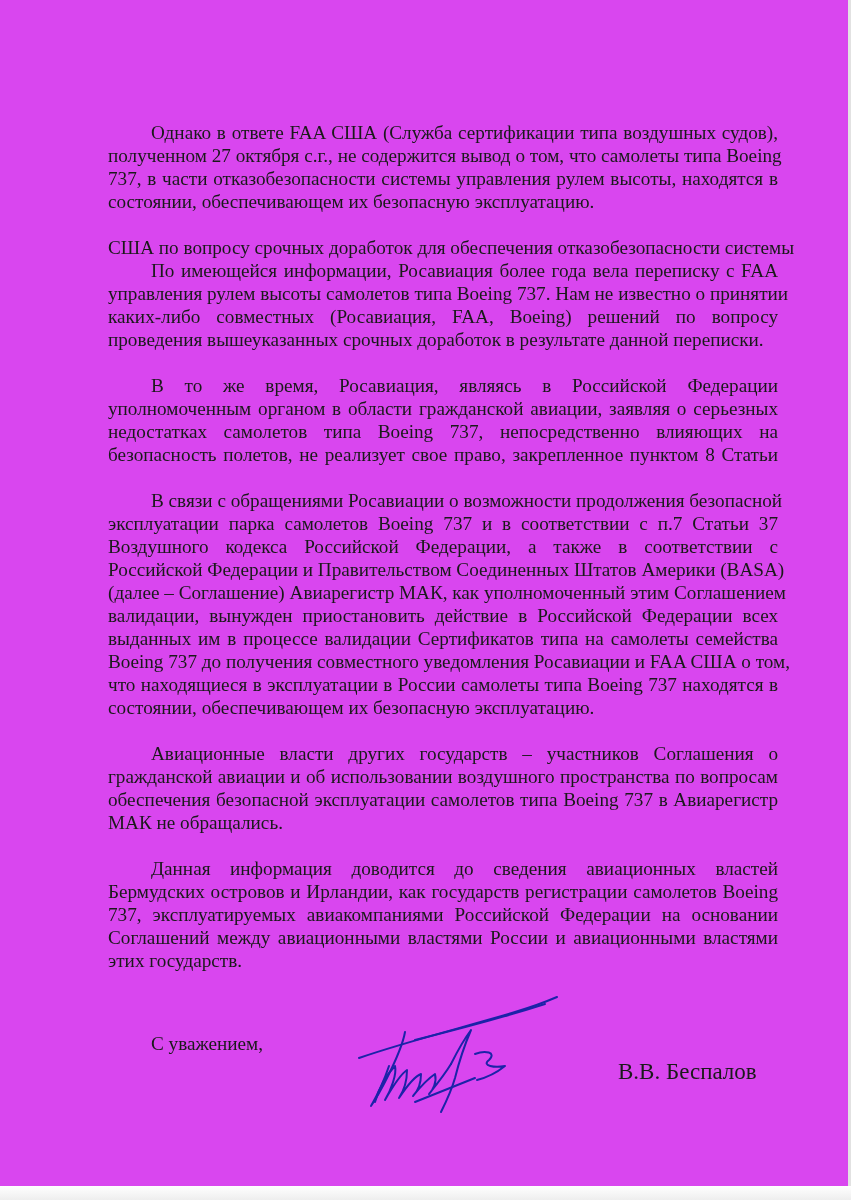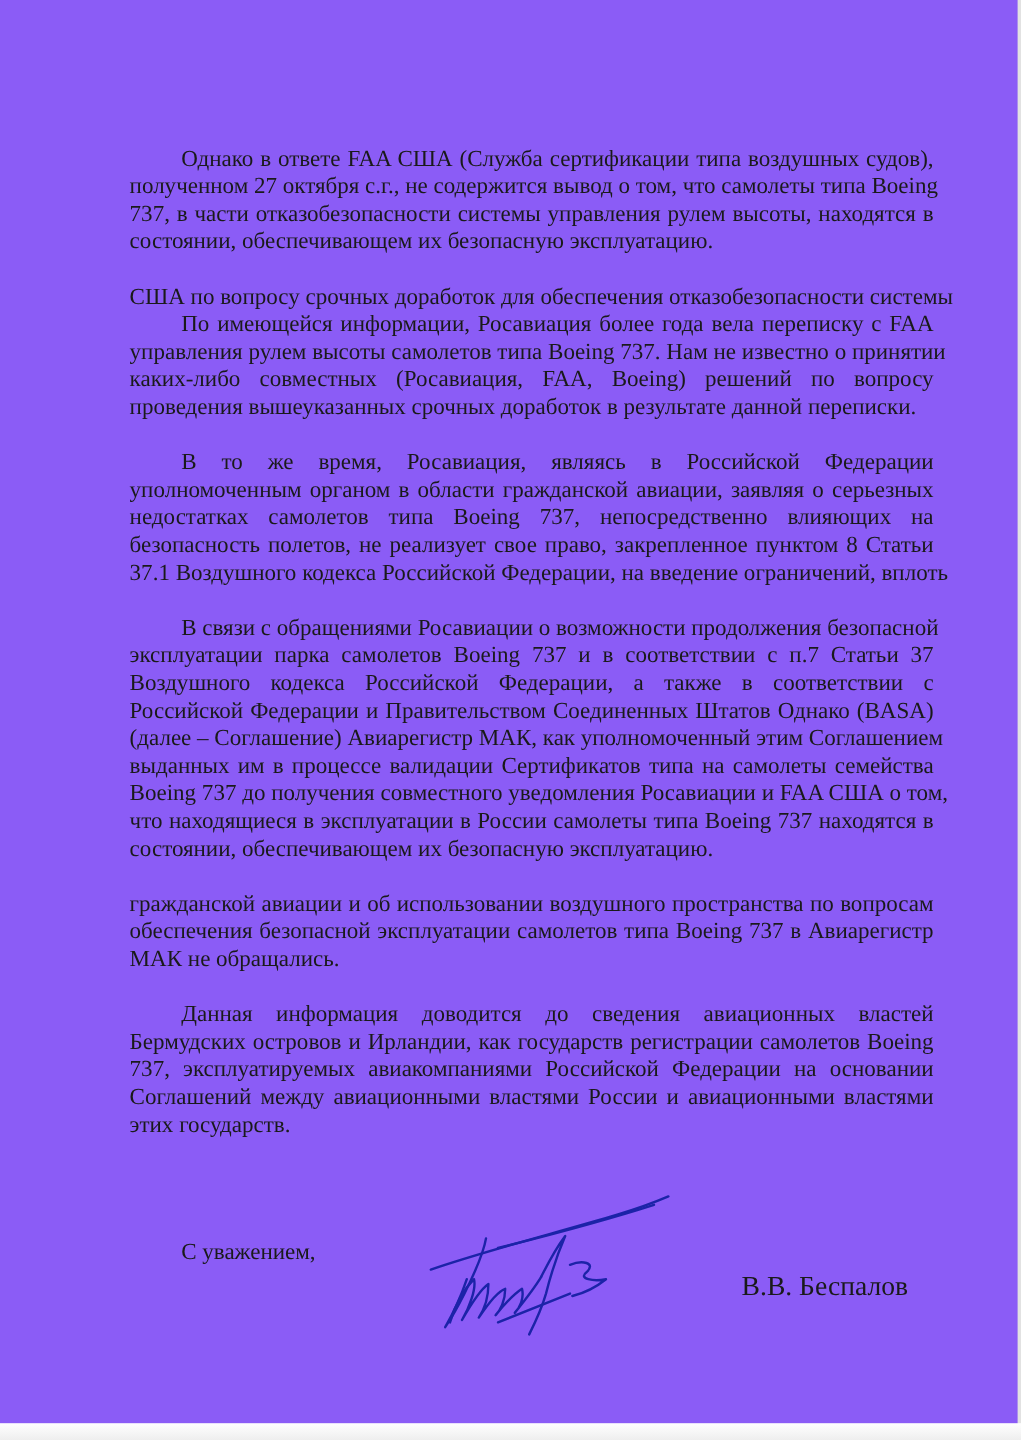--- a/index.html
+++ b/index.html
@@ -1,18 +1,18 @@
 <!DOCTYPE html>
 <html><head>
 <meta charset="utf-8">
 <style>
   html, body { margin: 0; padding: 0; background: #ffffff; }
   body { width: 851px; height: 1200px; overflow: hidden; position: relative;
          font-family: "Liberation Serif", "DejaVu Serif", serif; color: #1a1a1a; }
-  .page { position: absolute; left: 0; top: 0; width: 851px; height: 1200px; background: #8b5cf6; }
+  .page { position: absolute; left: 0; top: 0; width: 851px; height: 1200px; background: #d946ef; }
   .edge-right { position: absolute; right: 0; top: 0; width: 3px; height: 1200px; background: #e2e2e2; }
   .edge-bottom { position: absolute; left: 0; bottom: 0; width: 851px; height: 14px;
                  background: linear-gradient(#ffffff, #eeeeee); }
   .body-text { position: absolute; left: 108px; top: 121px; width: 670px; font-size: 19.2px; }
   .para { margin: 0 0 23px 0; }
   .line { display: block; height: 23px; line-height: 23px; white-space: nowrap;
           text-align: justify; text-align-last: justify; }
   .line.last { text-align-last: left; }
   .line.first { padding-left: 43px; }
   .closing { position: absolute; left: 151px; top: 1020px; font-size: 19.2px; line-height: 23px; margin-top: 12px; }
@@ -38,34 +38,35 @@
         <span class="line first">По имеющейся информации, Росавиация более года вела переписку с FAA</span>
         <span class="line">управления рулем высоты самолетов типа Boeing 737. Нам не известно о принятии</span>
         <span class="line">каких-либо совместных (Росавиация, FAA, Boeing) решений по вопросу</span>
         <span class="line last">проведения вышеуказанных срочных доработок в результате данной переписки.</span>
       </div>
       <div class="para">
         <span class="line first">В то же время, Росавиация, являясь в Российской Федерации</span>
         <span class="line">уполномоченным органом в области гражданской авиации, заявляя о серьезных</span>
         <span class="line">недостатках самолетов типа Boeing 737, непосредственно влияющих на</span>
         <span class="line">безопасность полетов, не реализует свое право, закрепленное пунктом 8 Статьи</span>
-        <span class="line">37.1 Воздушного кодекса Российской Федерации, на введение ограничений, вплоть</span>
       </div>
       <div class="para">
         <span class="line first">В связи с обращениями Росавиации о возможности продолжения безопасной</span>
         <span class="line">эксплуатации парка самолетов Boeing 737 и в соответствии с п.7 Статьи 37</span>
         <span class="line">Воздушного кодекса Российской Федерации, а также в соответствии с</span>
-        <span class="line">Российской Федерации и Правительством Соединенных Штатов Однако (BASA)</span>
+        <span class="line">Российской Федерации и Правительством Соединенных Штатов Америки (BASA)</span>
         <span class="line">(далее – Соглашение) Авиарегистр МАК, как уполномоченный этим Соглашением</span>
+        <span class="line">валидации, вынужден приостановить действие в Российской Федерации всех</span>
         <span class="line">выданных им в процессе валидации Сертификатов типа на самолеты семейства</span>
         <span class="line">Boeing 737 до получения совместного уведомления Росавиации и FAA США о том,</span>
         <span class="line">что находящиеся в эксплуатации в России самолеты типа Boeing 737 находятся в</span>
         <span class="line last">состоянии, обеспечивающем их безопасную эксплуатацию.</span>
       </div>
       <div class="para">
+        <span class="line first">Авиационные власти других государств – участников Соглашения о</span>
         <span class="line">гражданской авиации и об использовании воздушного пространства по вопросам</span>
         <span class="line">обеспечения безопасной эксплуатации самолетов типа Boeing 737 в Авиарегистр</span>
         <span class="line last">МАК не обращались.</span>
       </div>
       <div class="para">
         <span class="line first">Данная информация доводится до сведения авиационных властей</span>
         <span class="line">Бермудских островов и Ирландии, как государств регистрации самолетов Boeing</span>
         <span class="line">737, эксплуатируемых авиакомпаниями Российской Федерации на основании</span>
         <span class="line">Соглашений между авиационными властями России и авиационными властями</span>
         <span class="line last">этих государств.</span>

